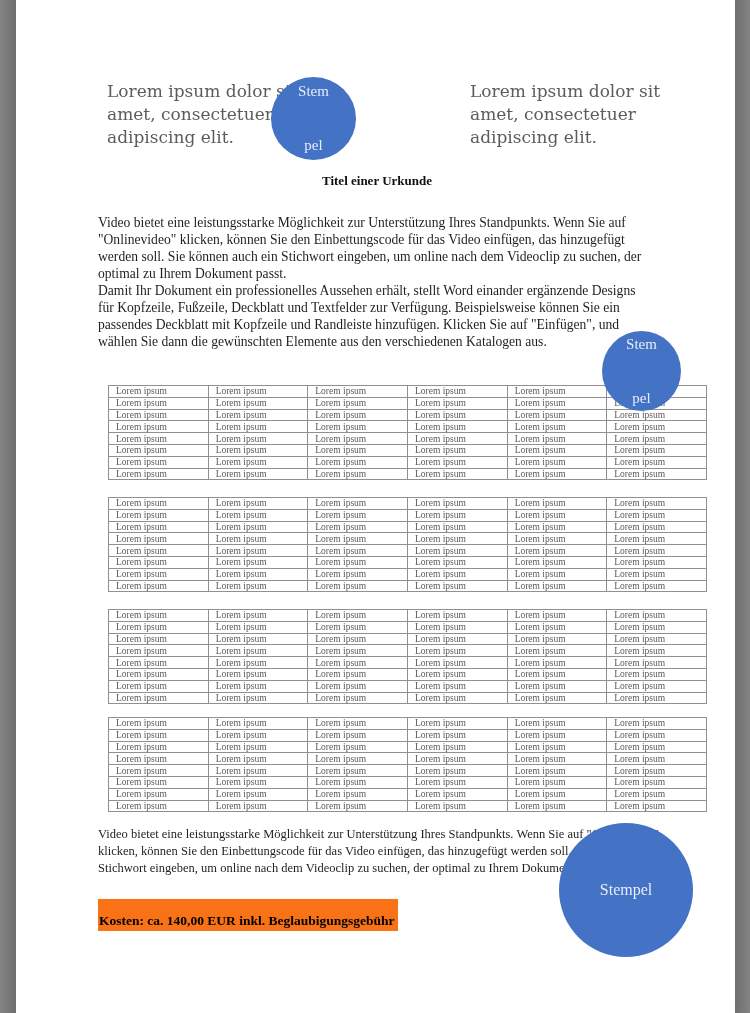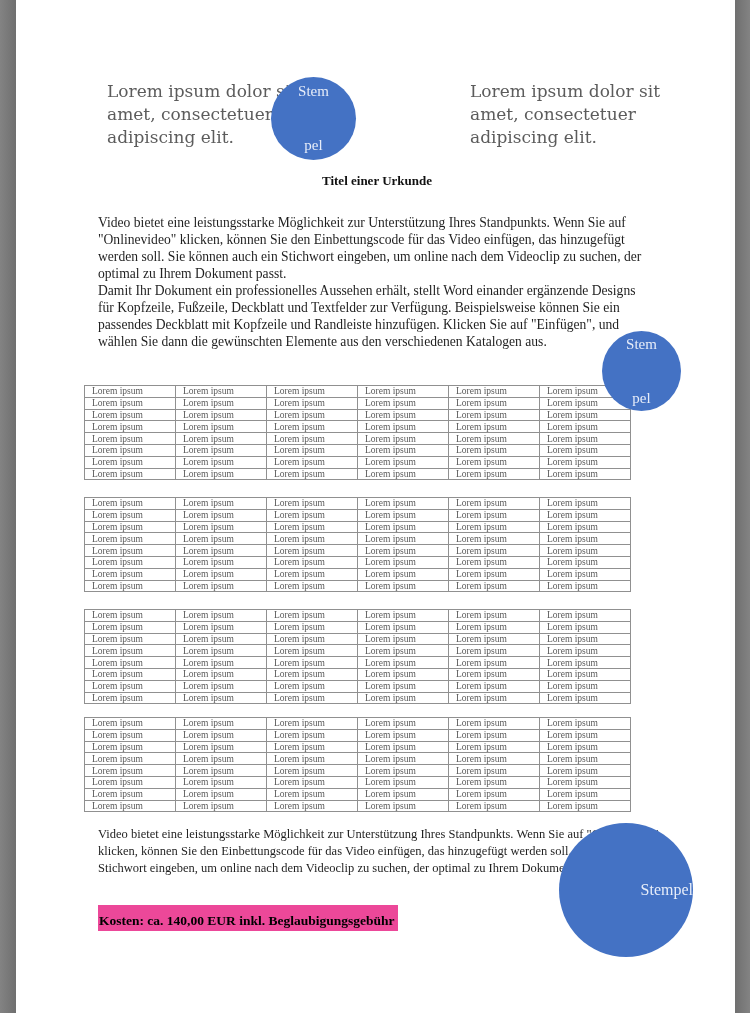--- a/index.html
+++ b/index.html
@@ -22,35 +22,35 @@
 
   .stamp{
     position:absolute;border-radius:50%;background:#4472c4;
     display:flex;flex-direction:column;align-items:center;justify-content:center;
     color:#e7edf9;font-family:"Liberation Serif", serif;text-align:center;
     z-index:5;
     gap:35px;
   }
   .stamp-1{left:271px;top:77px;width:85px;height:83px;font-size:15px;line-height:19px;}
   .stamp-2{left:602px;top:331px;width:79px;height:80px;font-size:15px;line-height:19px;}
-  .stamp-3{left:559px;top:823px;width:134px;height:134px;font-size:16px;line-height:20px;align-items:flex-end;}
+  .stamp-3{left:559px;top:823px;width:134px;height:134px;font-size:16px;line-height:20px;}
 
   .doc-title{
     position:absolute;left:82px;top:173px;width:558px;
     text-align:center;font-weight:bold;font-size:13px;color:#111;
   }
 
   .body-text{
     position:absolute;left:82px;top:214px;width:550px;
     font-size:13.6px;line-height:17px;color:#1f1f1f;
   }
   .body-text p{margin:0;}
 
   .lorem-table{
-    position:absolute;left:68px;width:547px;
+    position:absolute;left:92px;width:599px;
     border-collapse:collapse;table-layout:fixed;
   }
   .lorem-table td{
     border:1px solid #909090;height:10.8px;
     font-size:9.5px;line-height:10px;color:#5a5a5a;
     padding:0 0 0 7px;overflow:hidden;white-space:nowrap;
   }
   .table-1{top:385px;}
   .table-2{top:497px;}
   .table-3{top:609px;}
@@ -58,21 +58,21 @@
 
   .closing-text{
     position:absolute;left:82px;top:826px;width:580px;
     font-size:12.5px;line-height:17px;color:#1f1f1f;
   }
 
   .cost-line{
     position:absolute;left:82px;top:913px;
     font-size:13.5px;font-weight:bold;color:#000;
   }
-  .cost-line span{background:#ec4899;padding:8px 3px 3px 1px;}
+  .cost-line span{background:#f97316;padding:14px 3px 3px 1px;}
 </style>
 </head>
 <body>
 
 <div class="doc">
 
   <div class="intro intro-left">Lorem ipsum dolor sit amet, consectetuer adipiscing elit.</div>
   <div class="intro intro-right">Lorem ipsum dolor sit amet, consectetuer adipiscing elit.</div>
 
   <div class="doc-title">Titel einer Urkunde</div>

